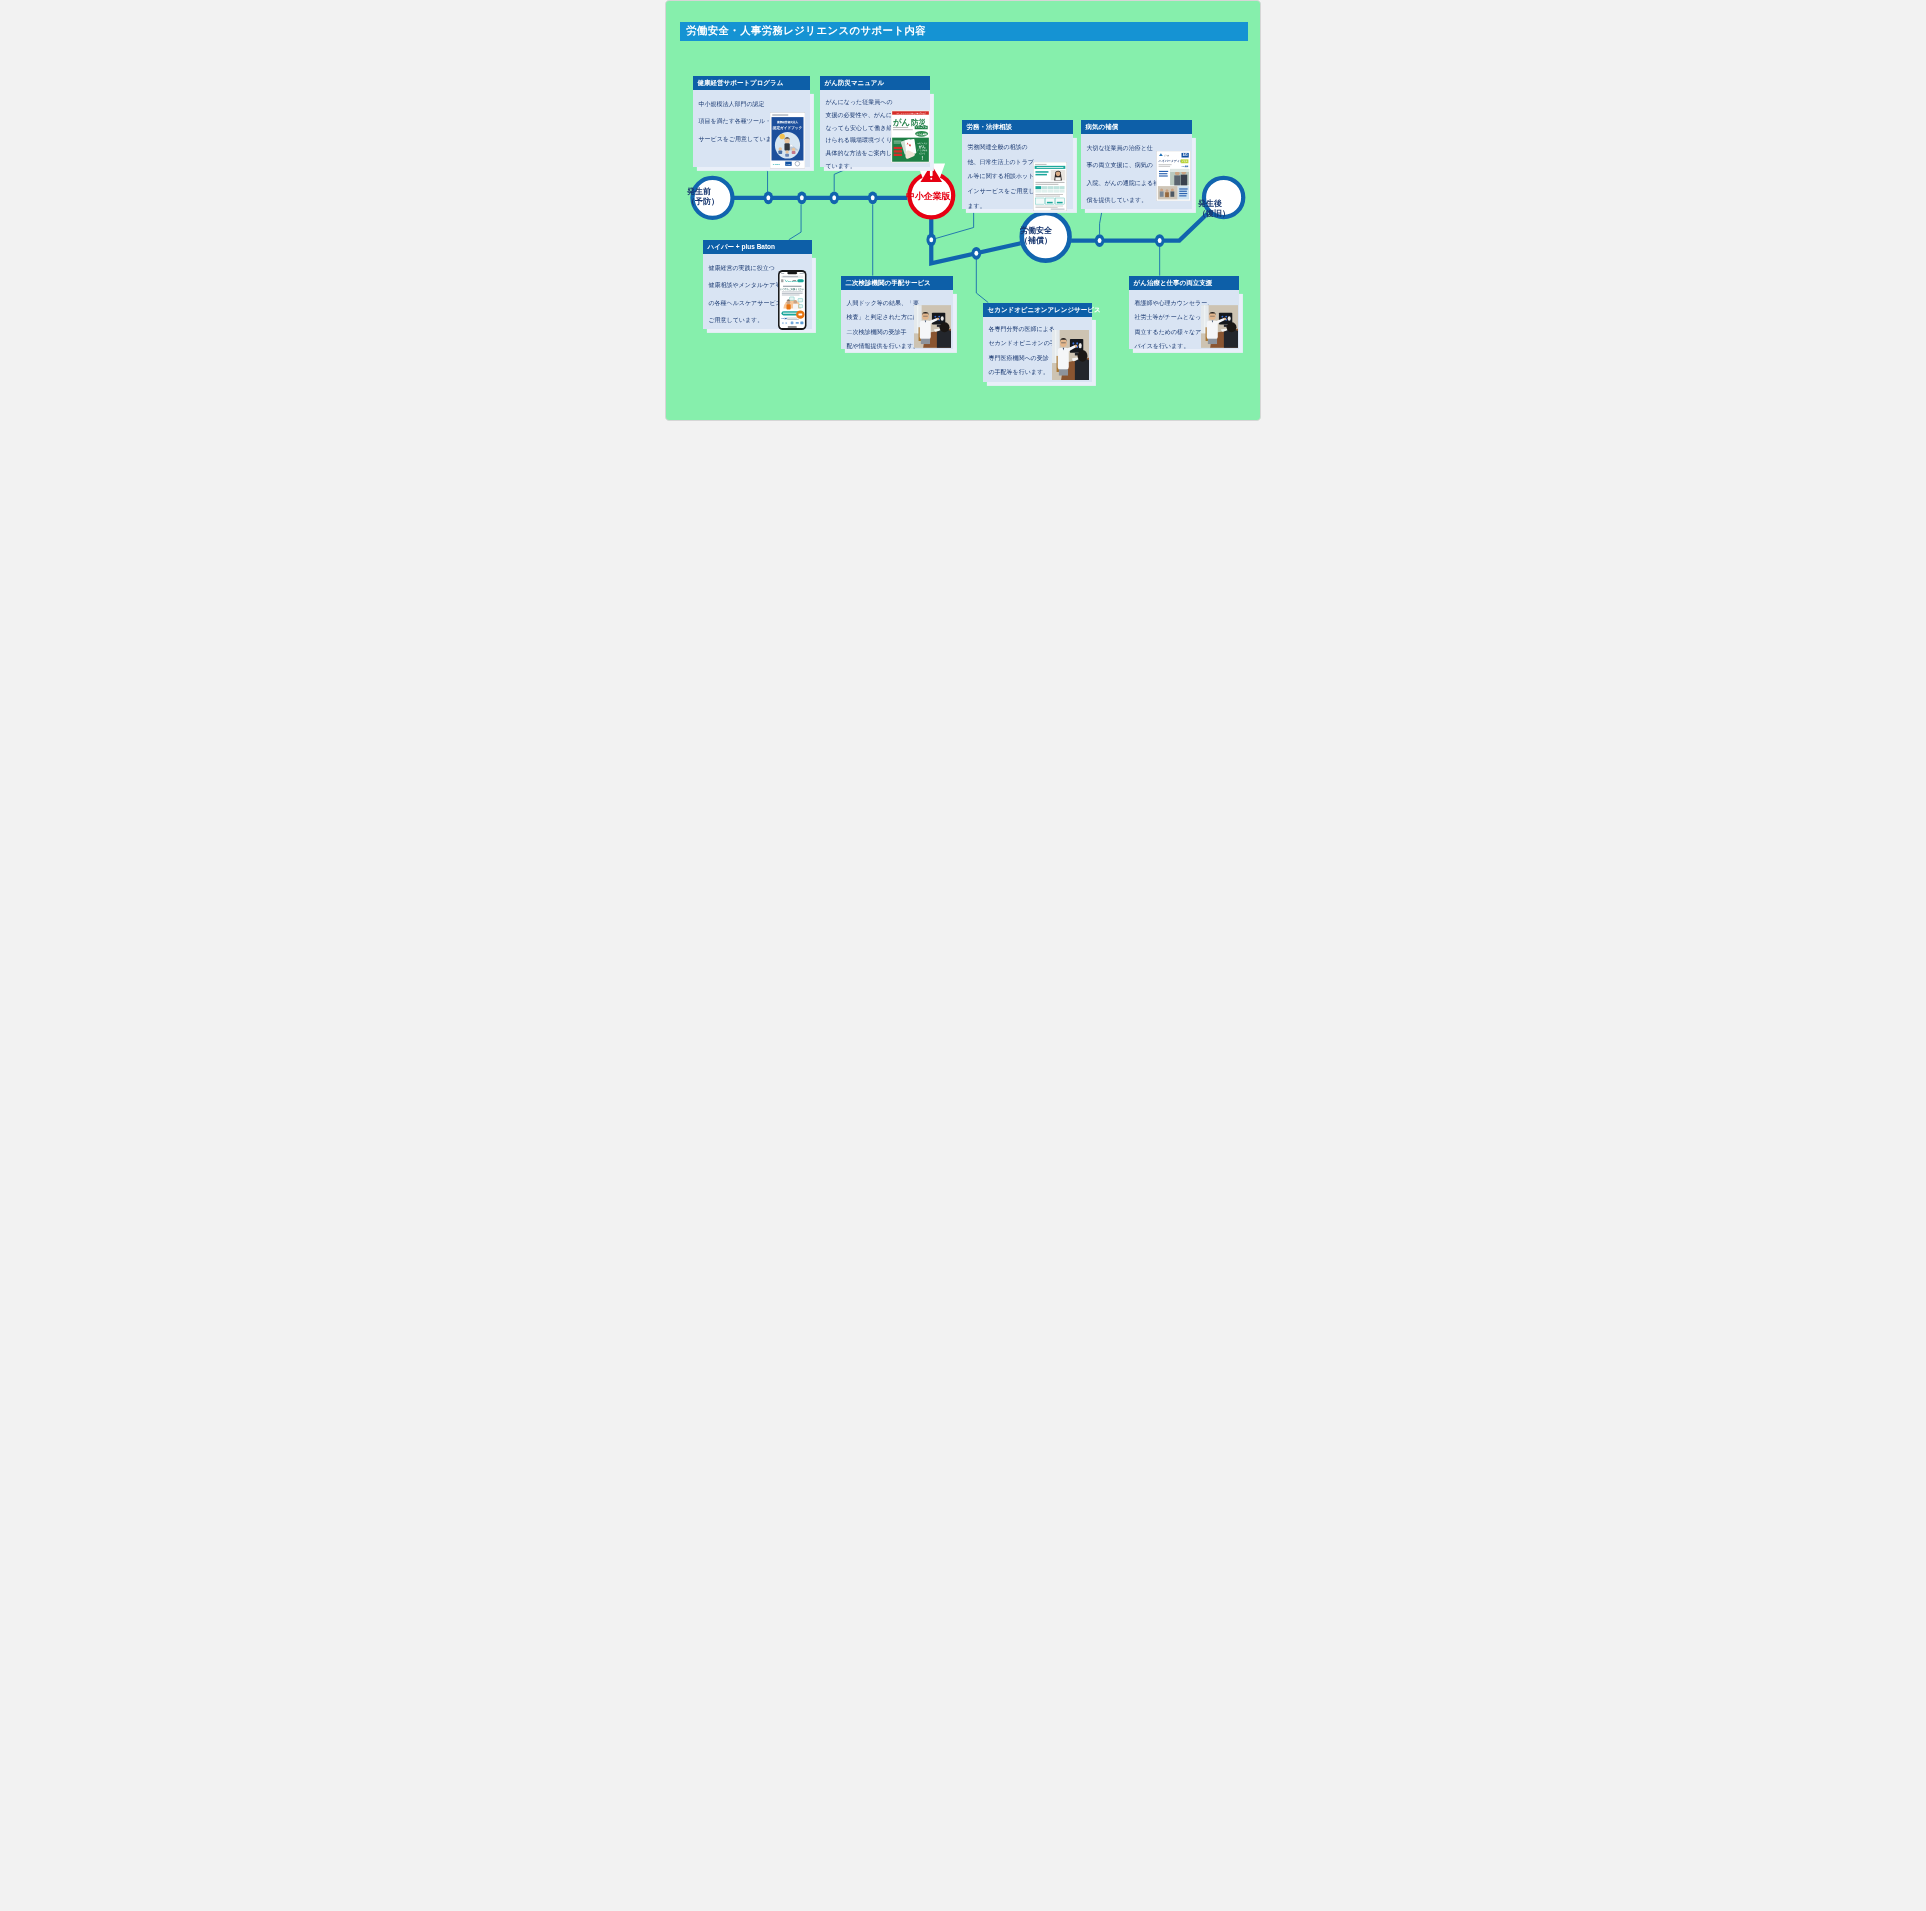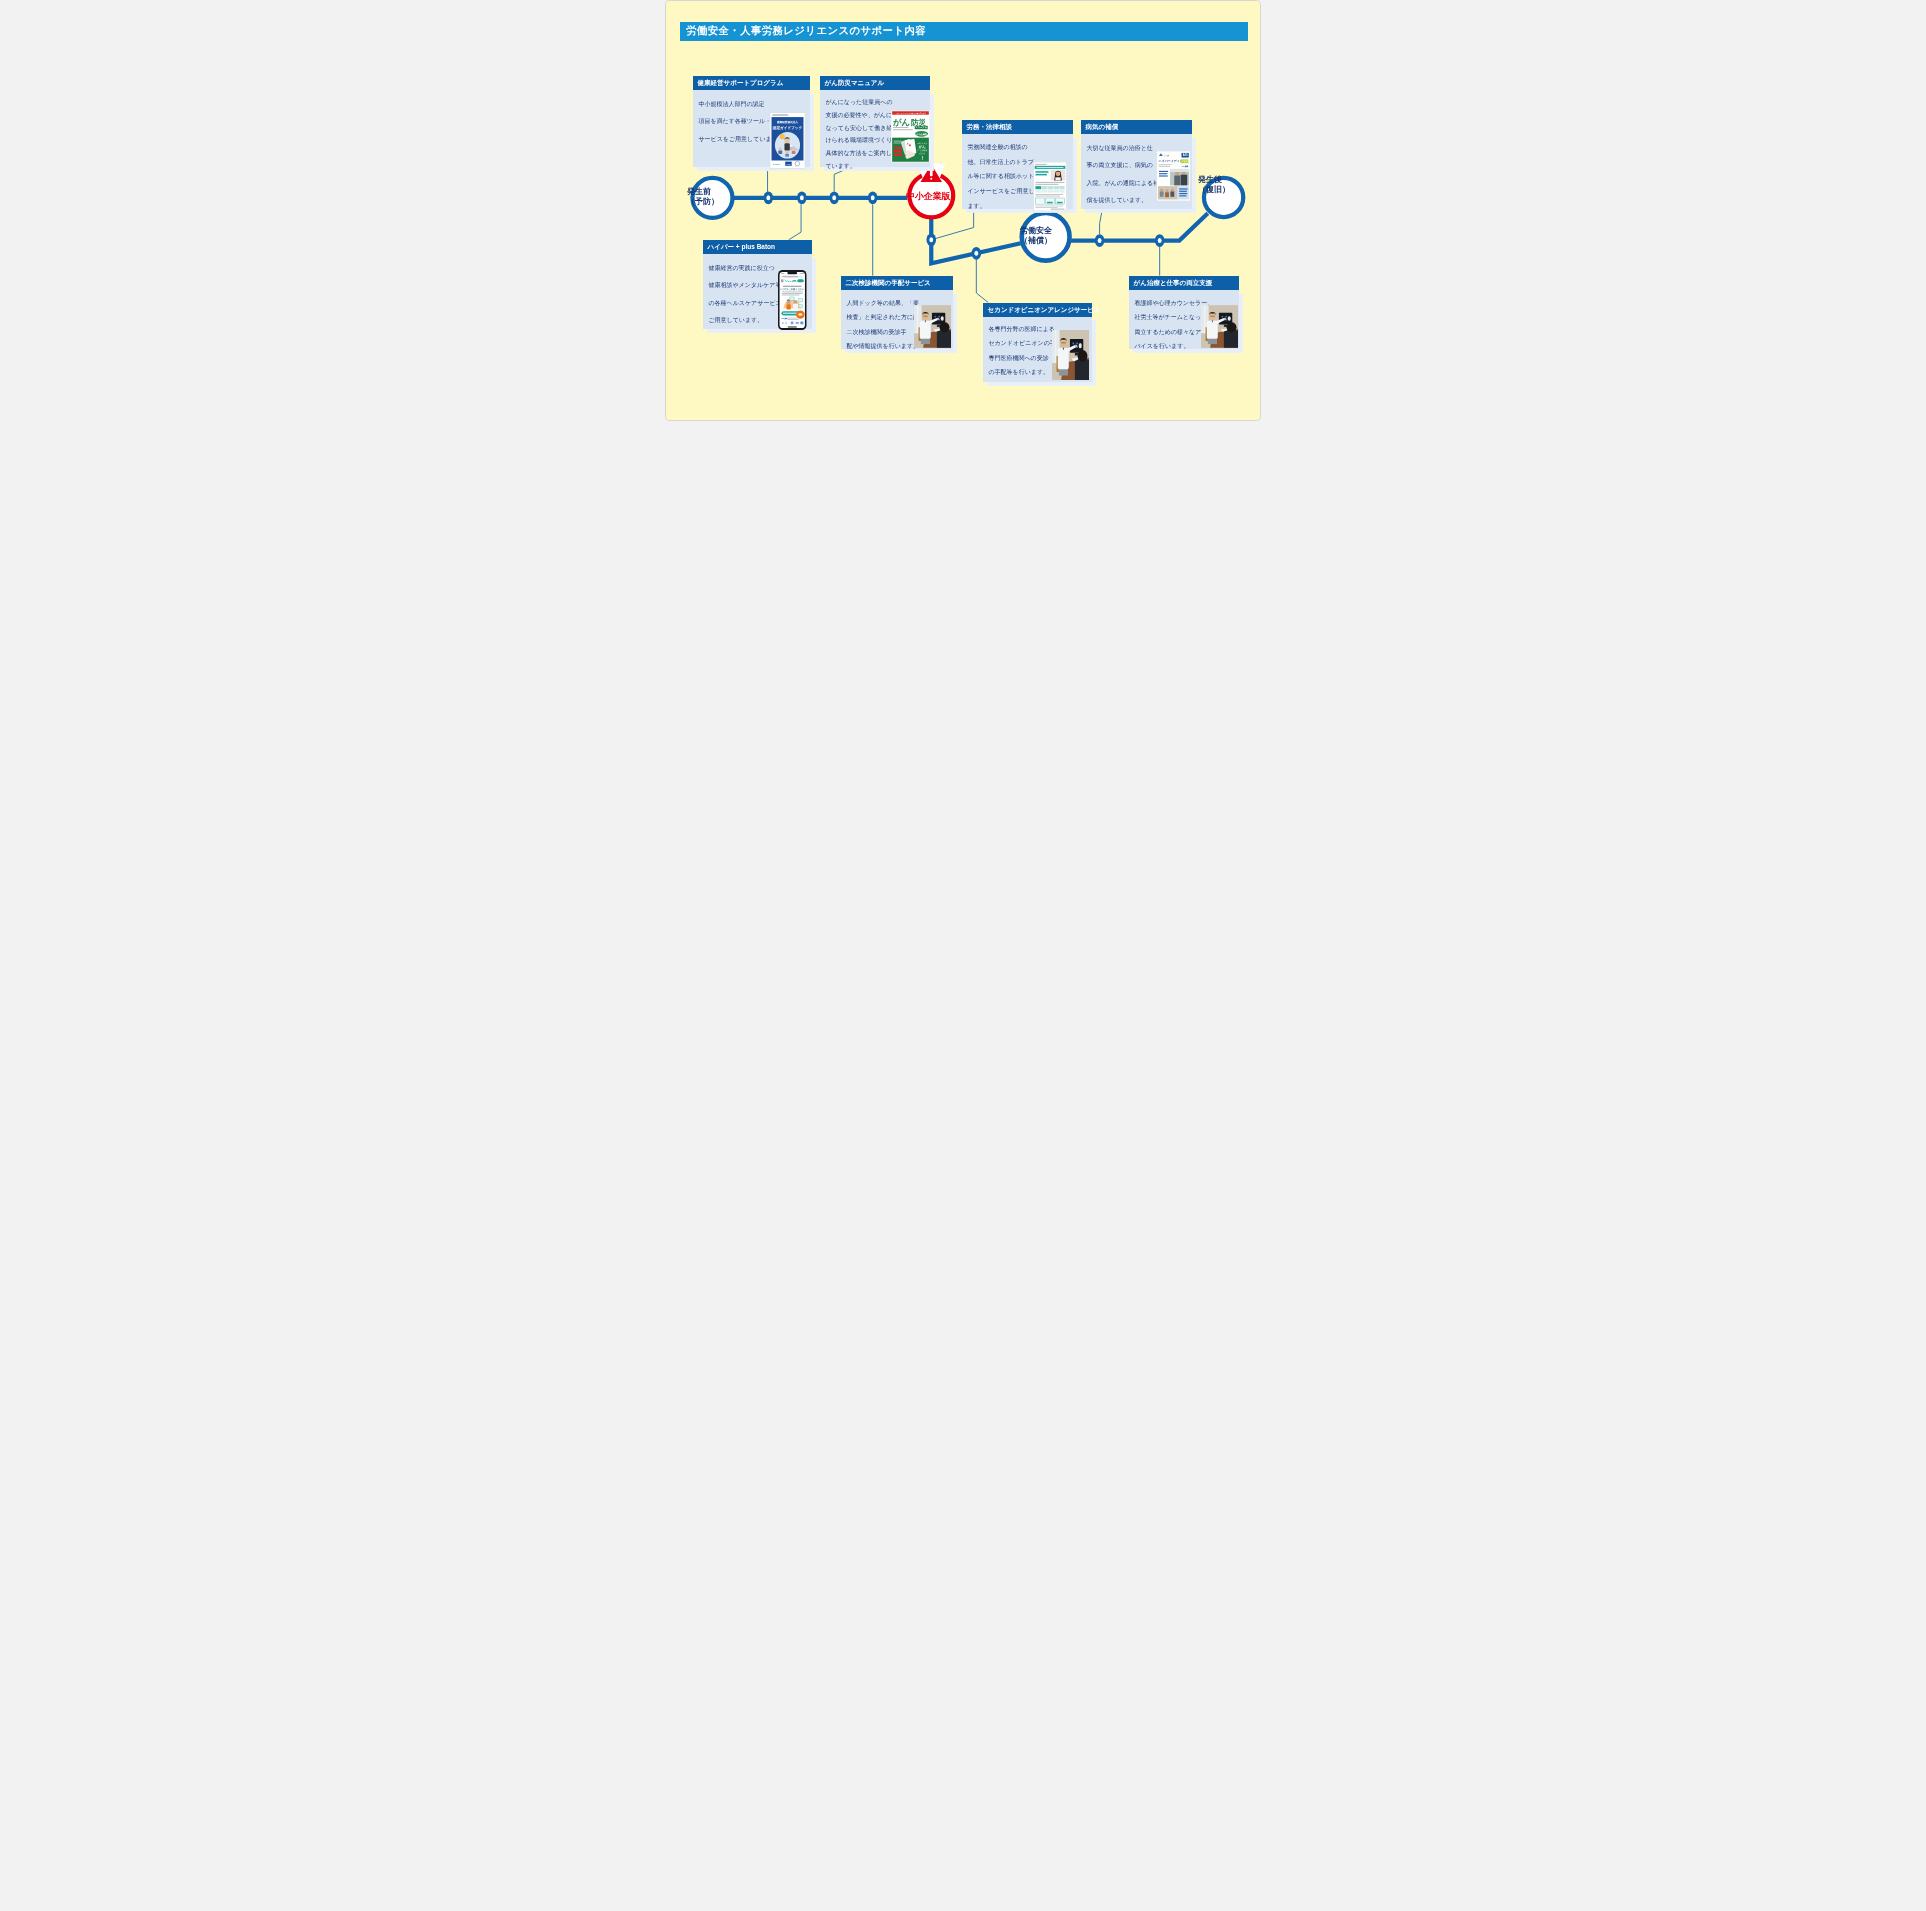--- a/index.html
+++ b/index.html
@@ -1,19 +1,19 @@
 <!DOCTYPE html>
 <html style="font-size:6.2px"><head>
 <meta charset="utf-8">
 <style>
   html,body{margin:0;padding:0;background:#f2f2f2;}
   *{box-sizing:border-box;}
   #canvas{
     position:relative;width:596px;height:421px;margin:0 auto;
-    background:#fef9c3;border:0.4px solid #d6d6d6;border-radius:4.6px;
+    background:#86efac;border:0.4px solid #d6d6d6;border-radius:4.6px;
     overflow:hidden;
     font-family:"Liberation Sans","DejaVu Sans",sans-serif;
   }
   .page-header{
     position:absolute;left:14px;top:21px;width:568px;height:18.5px;
     background:#1593d3;color:#ffffff;font-size:10.4px;font-weight:bold;
     line-height:18.5px;padding-left:6.2px;letter-spacing:0.4px;
   }
   #diagram{position:absolute;left:0;top:0;width:596px;height:421px;}
   .node-label{
@@ -110,21 +110,21 @@
           <ellipse cx="1281" cy="622" rx="5" ry="6.5" fill="#ffffff"></ellipse>
         </g>
     </g>
   </svg>
 
   <div class="node-label" style="left:21px;top:186px;">発生前
 （予防）</div>
   <div class="node-label red" style="left:240px;top:190px;">中小企業版</div>
   <div class="node-label" style="left:354px;top:225px;">労働安全
 （補償）</div>
-  <div class="node-label" style="left:532px;top:174px;">発生後
+  <div class="node-label" style="left:532px;top:198px;">発生後
 （復旧）</div>
 
   <div class="card-head" style="left:27px;top:75px;width:117px;">健康経営サポートプログラム</div>
   <div class="card-body lh45" style="left:27px;top:89px;width:117px;height:77px;">中小規模法人部門の認定
 項目を満たす各種ツール・
 サービスをご用意しています。</div>
 
   <div class="card-head" style="left:154px;top:75px;width:110px;">がん防災マニュアル</div>
   <div class="card-body lh33" style="left:154px;top:89px;width:110px;height:77px;">がんになった従業員への
 支援の必要性や、がんに

